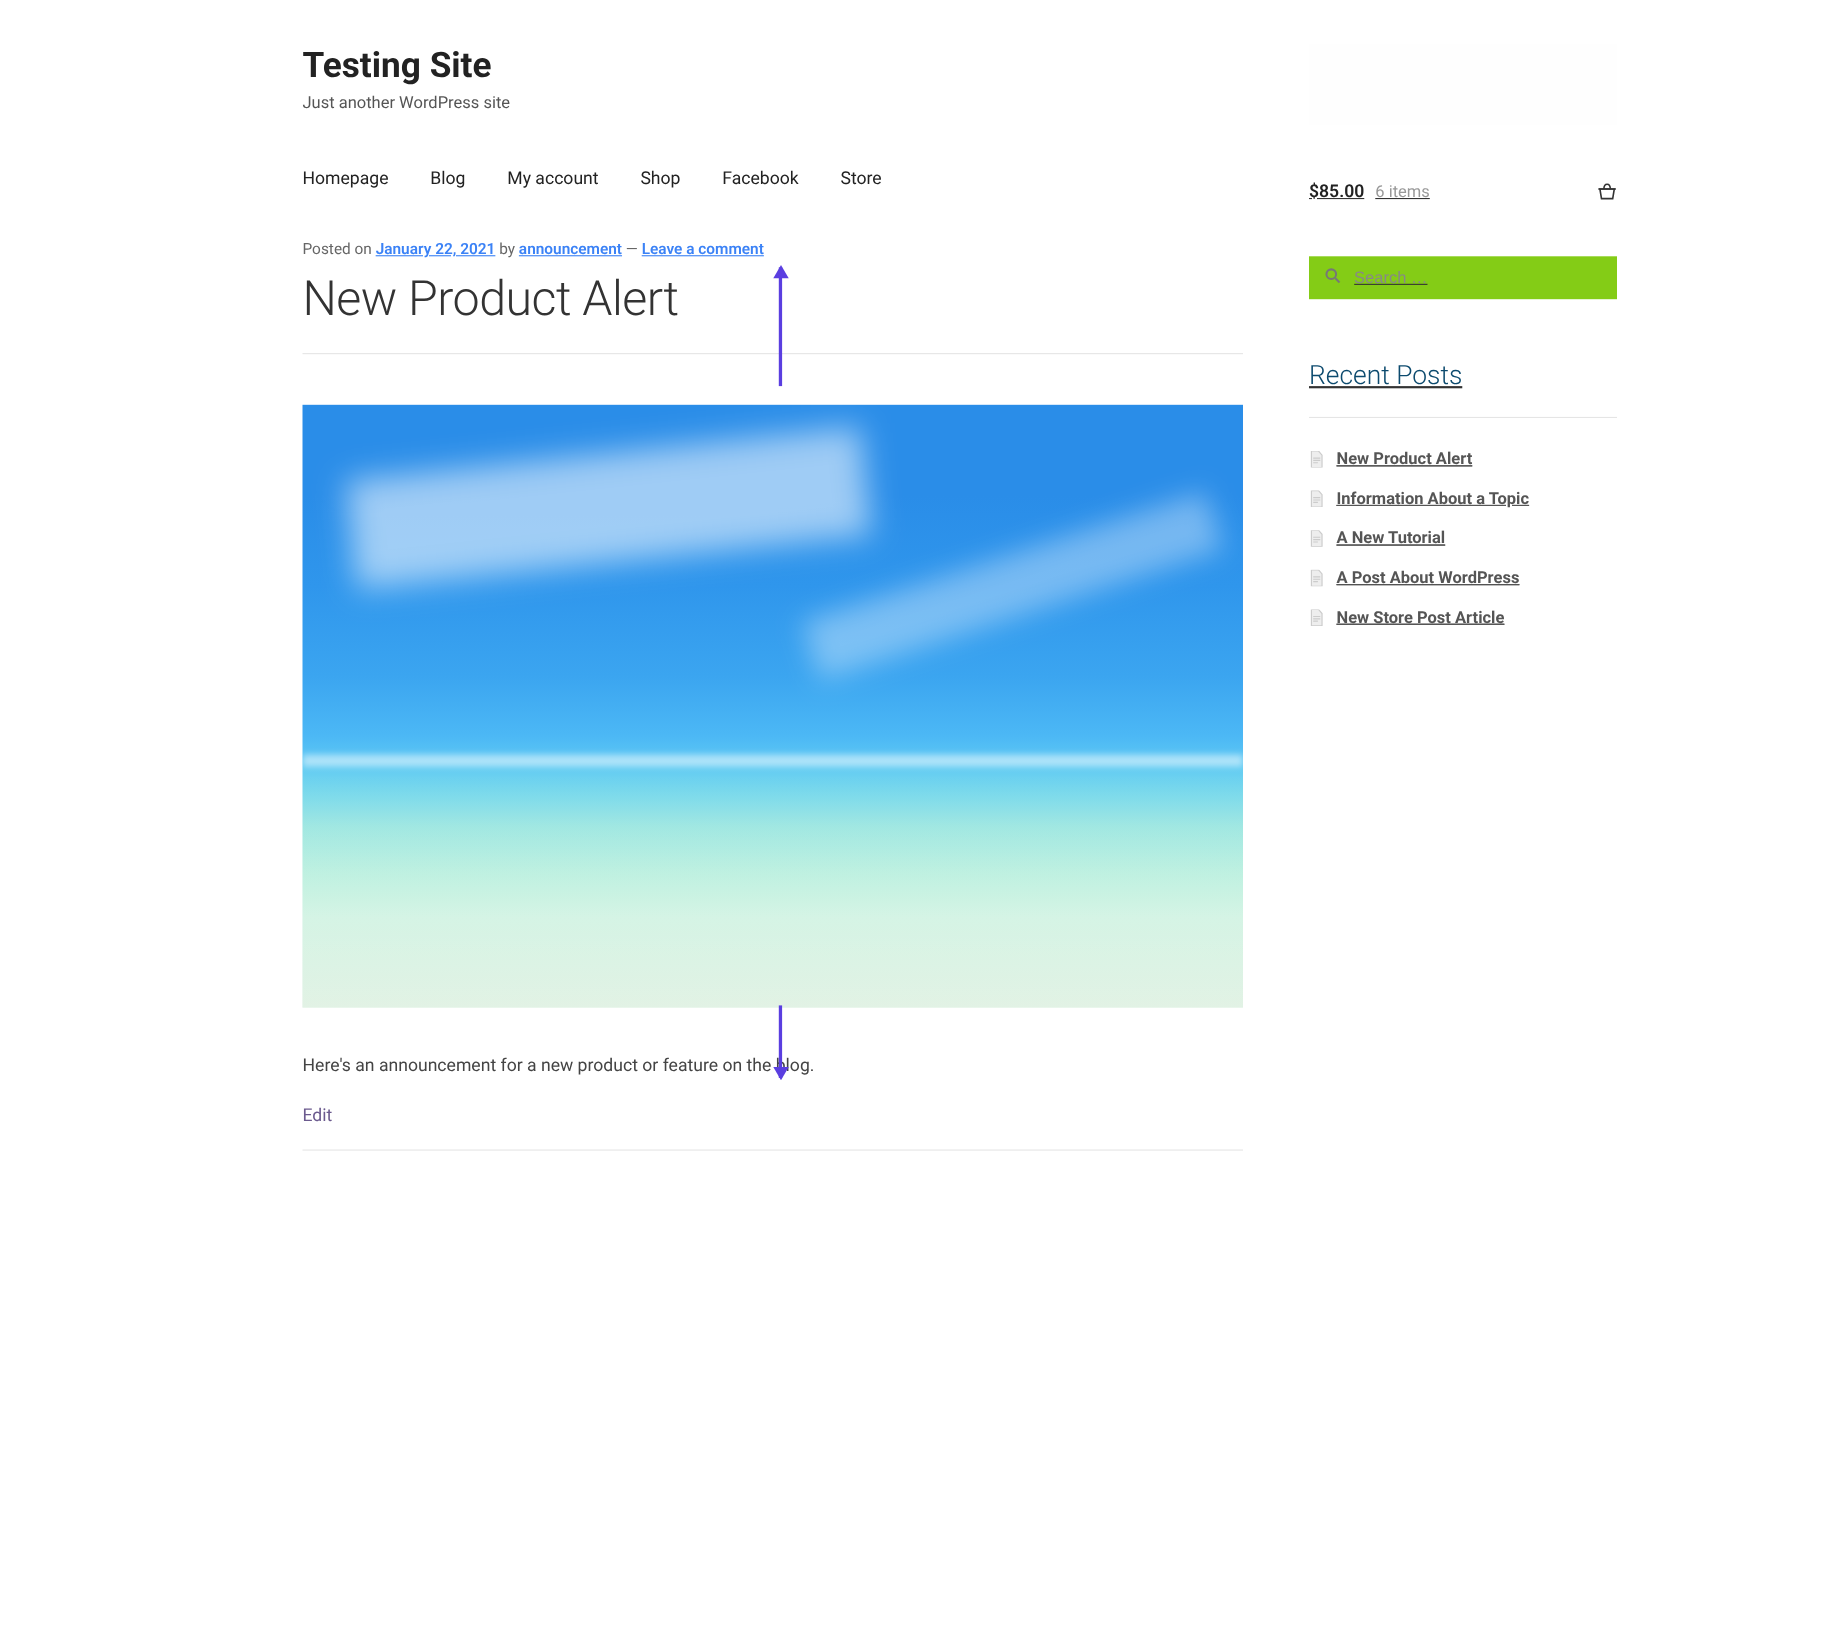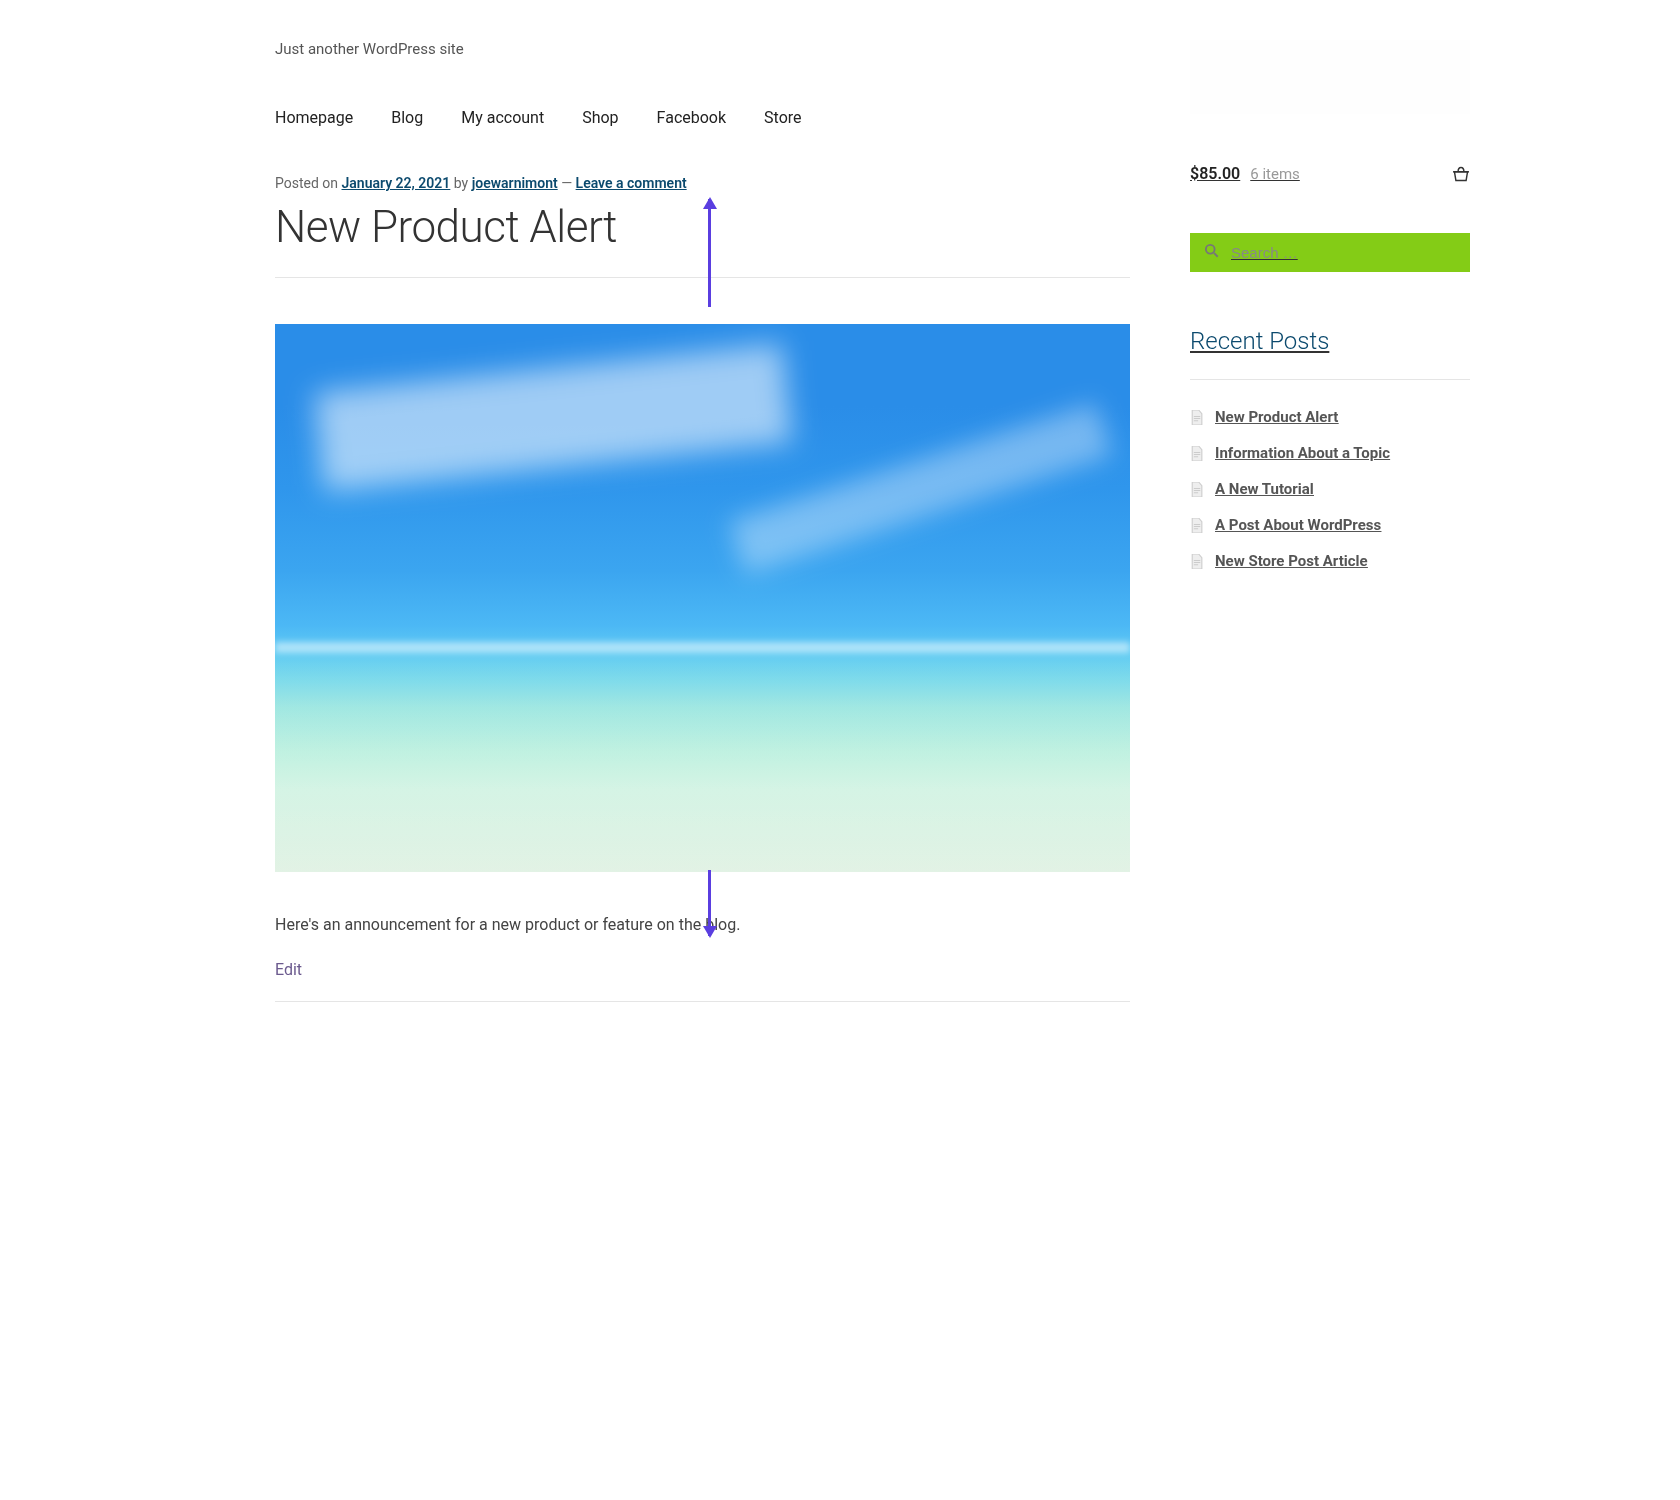--- a/index.html
+++ b/index.html
@@ -46,21 +46,21 @@
     text-decoration: none;
     font-size: 16px;
     font-weight: 400;
   }
   .post-meta {
     font-size: 14px;
     color: #666;
     margin-bottom: 10px;
   }
   .post-meta a {
-    color: #0c4a6e;
+    color: #3b82f6;
     text-decoration: underline;
     font-weight: 600;
   }
   .post-title {
     font-size: 44px;
     font-weight: 300;
     color: #333;
     letter-spacing: -0.5px;
     padding-bottom: 24px;
     border-bottom: 1px solid #e5e5e5;
@@ -209,35 +209,36 @@
   .doc-icon svg { display: block; }
 
   .content-wrap { position: relative; }
 </style>
 </head>
 <body>
 
 <div class="outer">
   <div class="main">
     <header class="site-header">
+      <h1 class="site-title">Testing Site</h1>
       <p class="site-tagline">Just another WordPress site</p>
     </header>
 
     <nav class="nav">
       <a>Homepage</a>
       <a>Blog</a>
       <a>My account</a>
       <a>Shop</a>
       <a>Facebook</a>
       <a>Store</a>
     </nav>
 
     <div class="content-wrap">
       <div class="post-meta">
-        <span>Posted on </span><a>January 22, 2021</a><span> by </span><a>joewarnimont</a><span> — </span><a>Leave a comment</a>
+        <span>Posted on </span><a>January 22, 2021</a><span> by </span><a>announcement</a><span> — </span><a>Leave a comment</a>
       </div>
 
       <h2 class="post-title">New Product Alert</h2>
 
       <div class="featured-image">
         <div class="cloud1"></div>
         <div class="cloud2"></div>
         <div class="horizon"></div>
         <div class="sea"></div>
       </div>

